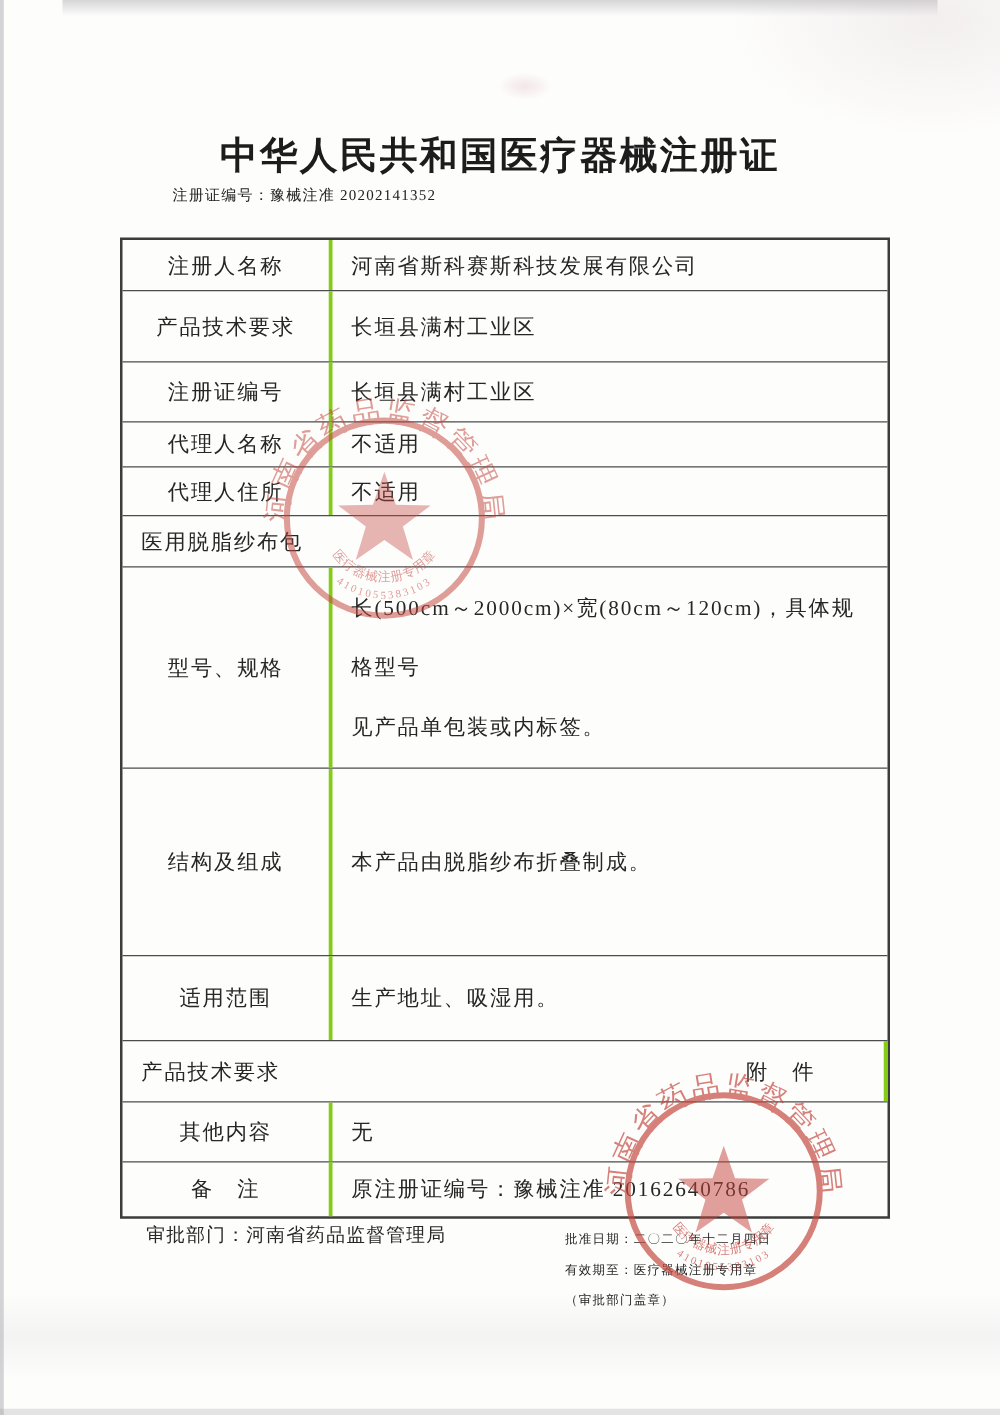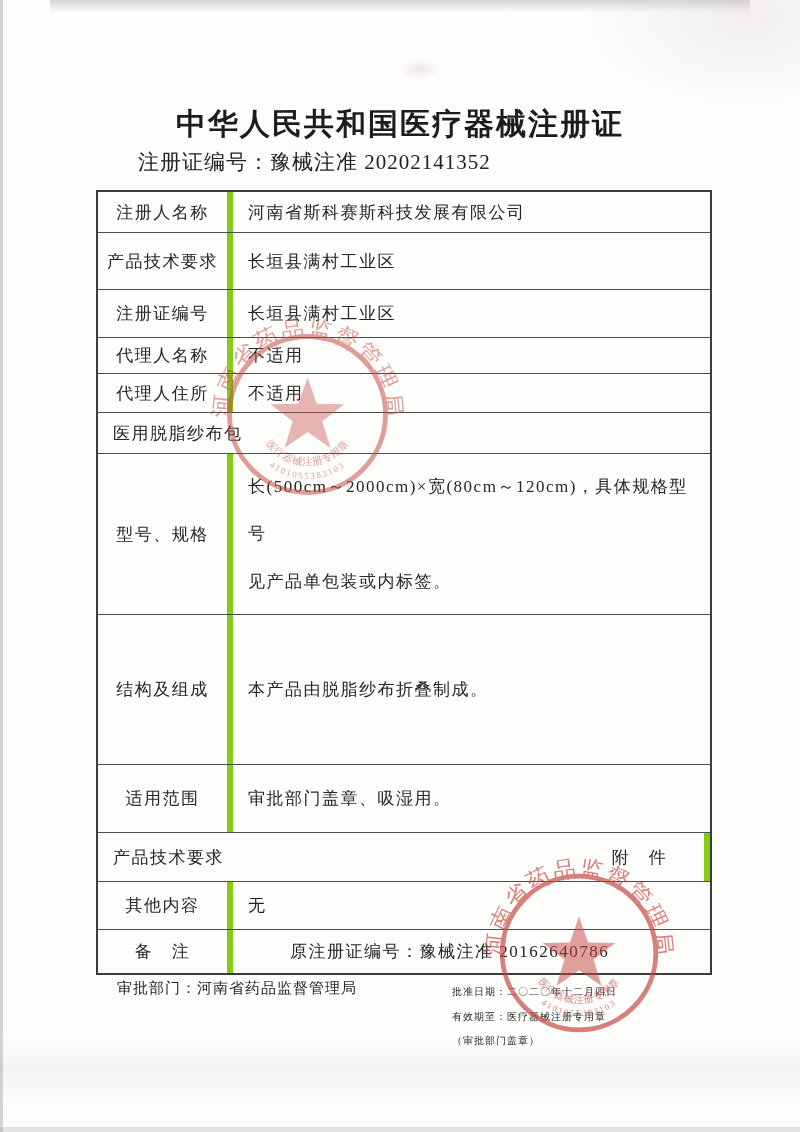--- a/index.html
+++ b/index.html
@@ -20,30 +20,30 @@
   .art-left{position:absolute;top:0;left:0;width:3px;height:1132px;background:rgba(120,120,125,.30);}
   .art-bottom{position:absolute;left:0;bottom:28px;width:800px;height:70px;
     background:linear-gradient(to bottom,rgba(255,255,255,0),rgba(175,175,180,.12),rgba(255,255,255,0));}
   .art-bottomedge{position:absolute;left:0;bottom:0;width:800px;height:5px;background:rgba(150,150,155,.25);}
 
   .title{
     position:absolute;top:104px;left:0;width:800px;text-align:center;
     font-family:"Liberation Sans","DejaVu Sans",sans-serif;
     font-size:30px;font-weight:700;letter-spacing:2px;color:#1c1c1c;
   }
-  .regline{position:absolute;top:148px;left:138px;font-size:21px;letter-spacing:1px;color:#222;font-family:Liberation Serif, serif;}
+  .regline{position:absolute;top:148px;left:138px;font-size:12px;letter-spacing:1px;color:#222;font-family:Liberation Serif, serif;}
 
   .cert-table{
     position:absolute;top:190px;left:96px;width:616px;
     border:2px solid #3c3c3c;box-sizing:border-box;background:transparent;
   }
   .row{display:flex;box-sizing:border-box;border-bottom:1px solid #4c4c4c;}
-  .row:last-child{border-bottom:none;gap:42px;}
+  .row:last-child{border-bottom:none;}
   .cell{box-sizing:border-box;display:flex;align-items:center;font-size:17px;letter-spacing:1.5px;}
-  .lbl{width:135px;border-right:6px solid #84cc16;justify-content:center;flex:none;}
+  .lbl{width:168px;border-right:3px solid #84cc16;justify-content:center;flex:none;}
   .val{flex:1;padding-left:15px;padding-right:8px;}
   .pre{white-space:pre-line;line-height:2.8;}
 
   .foot-dept{position:absolute;top:979px;left:117px;font-size:15px;letter-spacing:1px;}
   .foot-right{position:absolute;top:979px;left:452px;width:220px;font-size:10px;letter-spacing:1px;}
   .foot-right .line{line-height:25px;white-space:nowrap;}
   .foot-right .sealnote{line-height:24px;letter-spacing:1px;}
 
   .stamp{position:absolute;color:#c4463d;pointer-events:none;}
   .stamp svg{display:block;}
@@ -95,21 +95,21 @@
       <div class="cell lbl">型号、规格</div>
       <div class="cell val pre">长(500cm～2000cm)×宽(80cm～120cm)，具体规格型号
 见产品单包装或内标签。</div>
     </div>
     <div class="row" style="height:150px">
       <div class="cell lbl">结构及组成</div>
       <div class="cell val">本产品由脱脂纱布折叠制成。</div>
     </div>
     <div class="row" style="height:68px">
       <div class="cell lbl">适用范围</div>
-      <div class="cell val">审批部门盖章、吸湿用。</div>
+      <div class="cell val">生产地址、吸湿用。</div>
     </div>
     <div class="row" style="height:49px">
       <div class="cell val">产品技术要求</div>
       <div class="cell lbl">附　件</div>
     </div>
     <div class="row" style="height:48px">
       <div class="cell lbl">其他内容</div>
       <div class="cell val">无</div>
     </div>
     <div class="row" style="height:43px">

